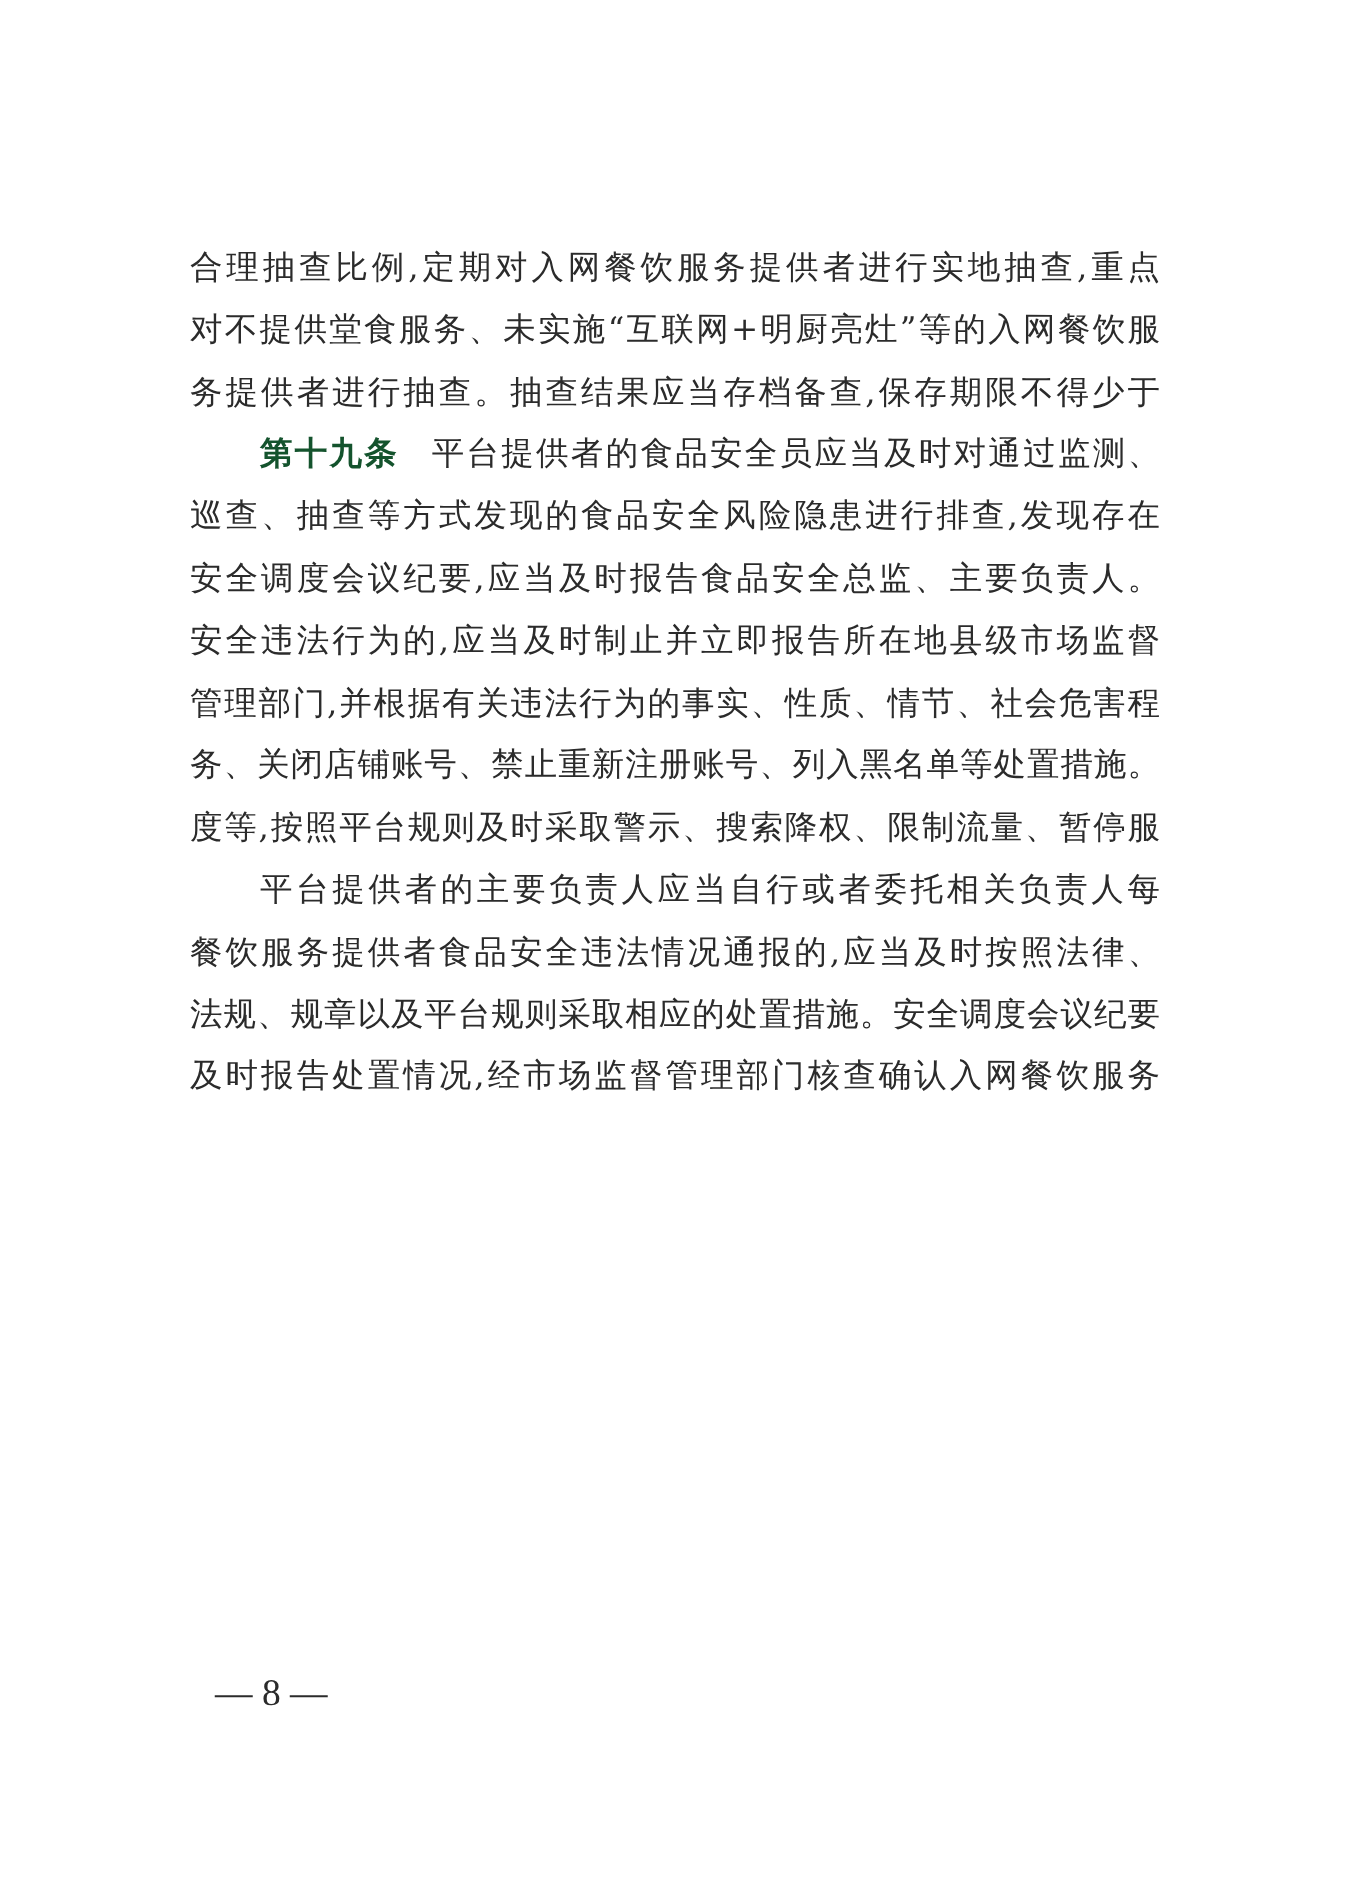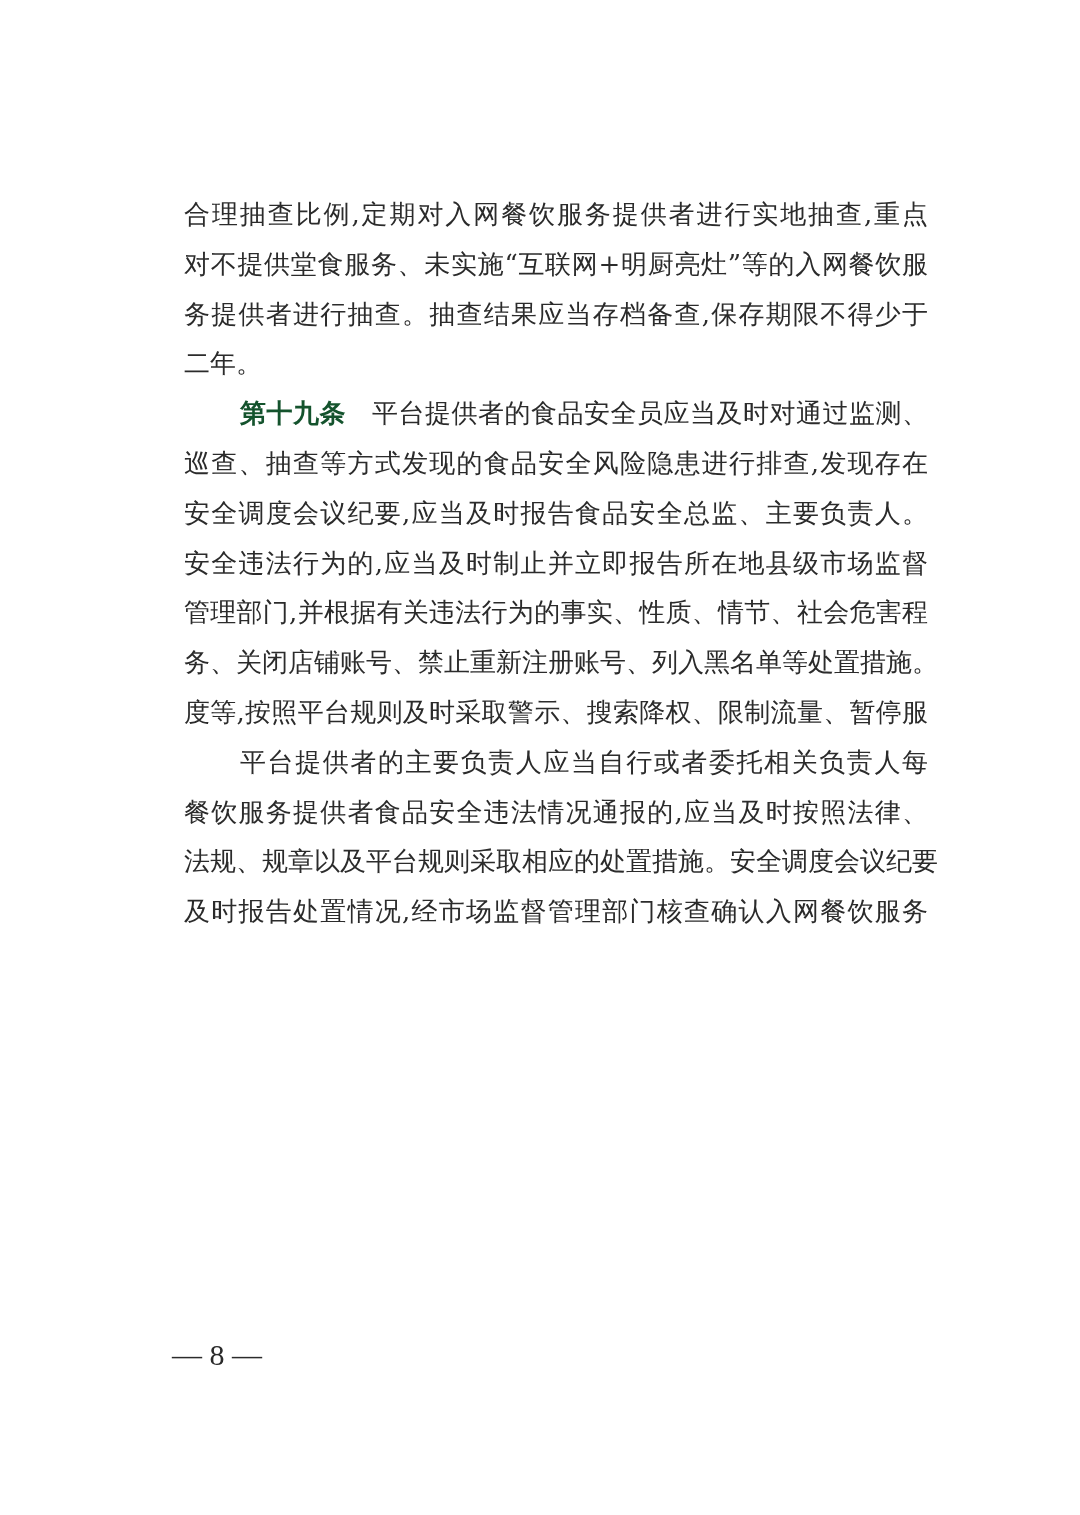--- a/index.html
+++ b/index.html
@@ -22,21 +22,20 @@
       width: 776px;
     }
     .line {
       height: 49.8px;
       line-height: 49.8px;
       font-size: 26px;
       white-space: nowrap;
       text-align: justify;
       text-align-last: justify;
       letter-spacing: 0;
-      margin-left: 32px;
     }
     .line.last {
       text-align-last: left;
     }
     .line.indent {
       padding-left: 56px;
     }
     .heading {
       font-family: "DejaVu Sans", "Liberation Sans", sans-serif;
       font-weight: bold;
@@ -55,21 +54,20 @@
   </style>
 </head>
 <body>
 
 <div class="page">
 
   <div>
     <div class="line">合理抽查比例,定期对入网餐饮服务提供者进行实地抽查,重点</div>
     <div class="line">对不提供堂食服务、未实施“互联网+明厨亮灶”等的入网餐饮服</div>
     <div class="line">务提供者进行抽查。抽查结果应当存档备查,保存期限不得少于</div>
-    <div class="line last">二年。</div>
   </div>
 
   <div>
     <div class="line indent"><span class="heading">第十九条</span><span>平台提供者的食品安全员应当及时对通过监测、</span></div>
     <div class="line">巡查、抽查等方式发现的食品安全风险隐患进行排查,发现存在</div>
     <div class="line">安全调度会议纪要,应当及时报告食品安全总监、主要负责人。</div>
   </div>
 
 
 

